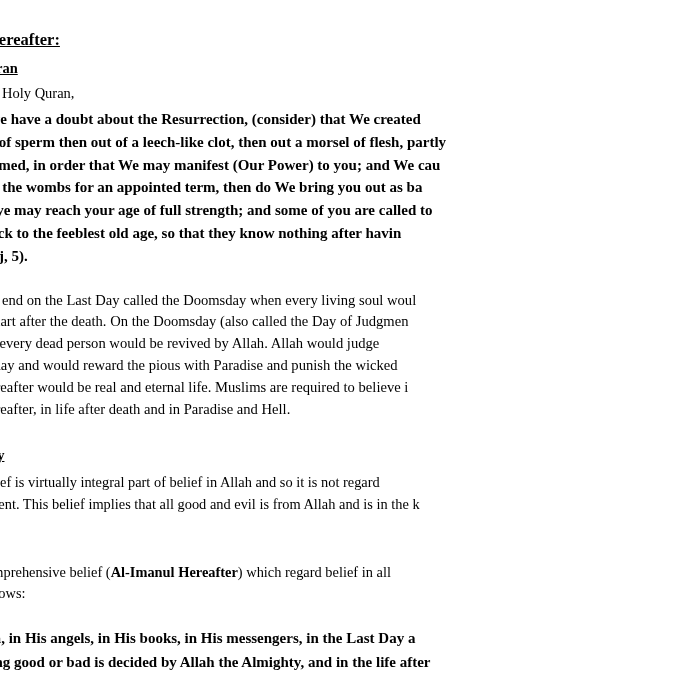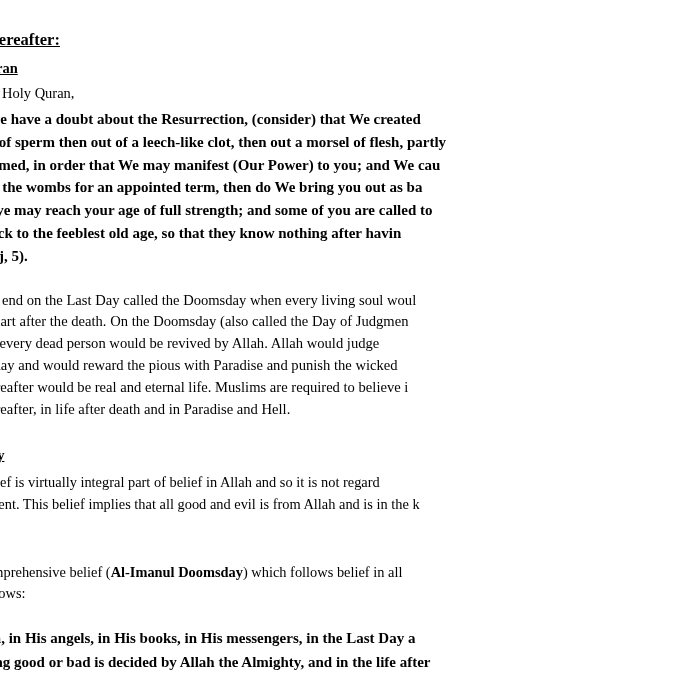--- a/index.html
+++ b/index.html
@@ -128,21 +128,21 @@
     <div class="section2">
       <div class="subheading">in Destiny</div>
       <div class="par-small">
         <span class="ln">: This belief is virtually integral part of belief in Allah and so it is not regard</span>
         <span class="ln">dent element. This belief implies that all good and evil is from Allah and is in the k</span>
         <span class="ln">.</span>
       </div>
     </div>
 
     <div class="par-small" style="margin-top:24px">
-      <span class="ln"><span>ula of comprehensive belief (</span><span class="bold">Al-Imanul Doomsday</span><span>) which follows belief in all</span></span>
+      <span class="ln"><span>ula of comprehensive belief (</span><span class="bold">Al-Imanul Hereafter</span><span>) which regard belief in all</span></span>
       <span class="ln">l is as follows:</span>
     </div>
 
     <div class="final">
       <span class="ln">: in Allah, in His angels, in His books, in His messengers, in the Last Day a</span>
       <span class="ln">everything good or bad is decided by Allah the Almighty, and in the life after</span>
     </div>
 
   </div>
 </div>

